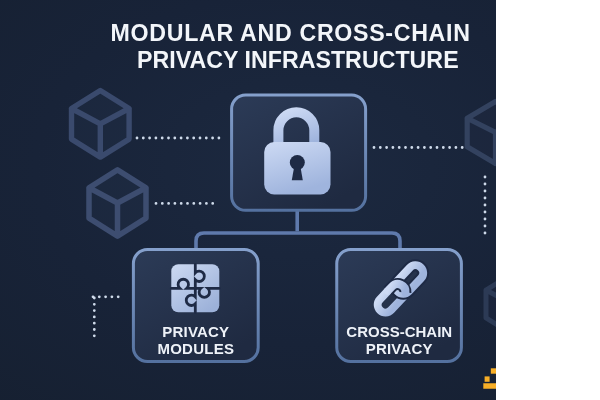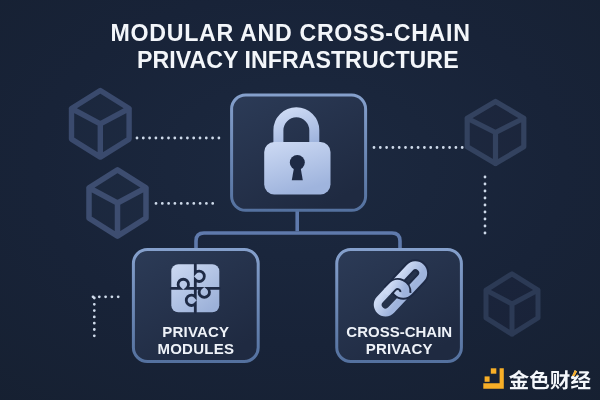--- a/index.html
+++ b/index.html
@@ -1,14 +1,14 @@
 <!DOCTYPE html>
 <html><head><meta charset="utf-8"><title>p</title><style>
 html,body{margin:0;padding:0}
-#c{position:relative;width:600px;height:400px;overflow:hidden;background:#b91c1c}
+#c{position:relative;width:496px;height:400px;overflow:hidden;background:#b91c1c}
 </style></head><body>
 <div id="c">
 <svg width="600" height="400" viewBox="0 0 600 400">
 <defs>
 <radialGradient id="bgg" cx="50%" cy="42%" r="80%">
   <stop offset="0%" stop-color="#1c2940"></stop>
   <stop offset="55%" stop-color="#182338"></stop>
   <stop offset="100%" stop-color="#162031"></stop>
 </radialGradient>
 <linearGradient id="cardg" x1="0" y1="0" x2="0.65" y2="1">

